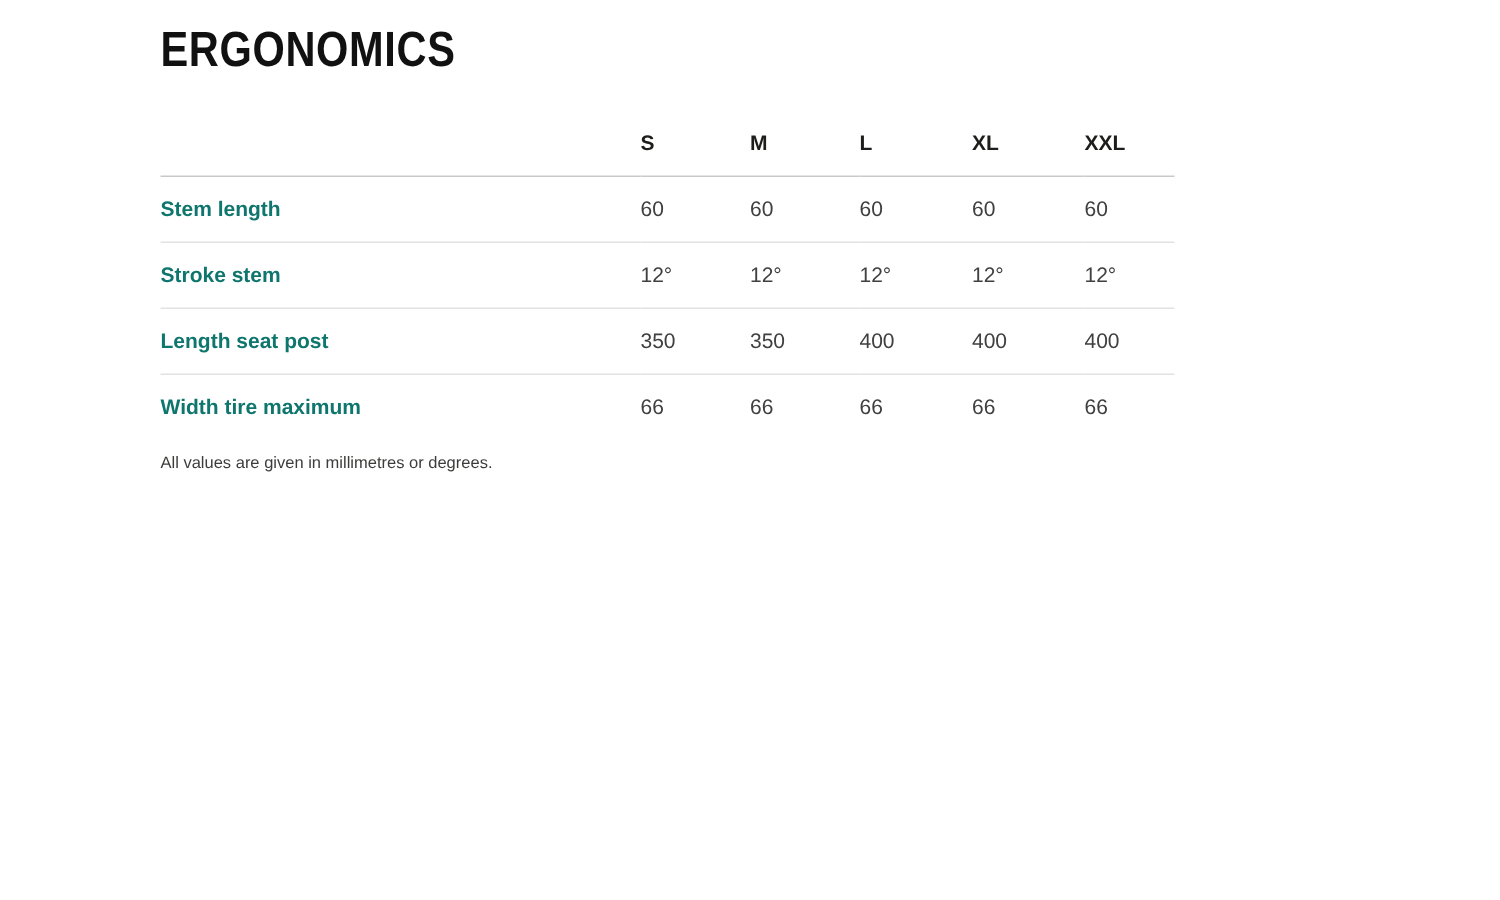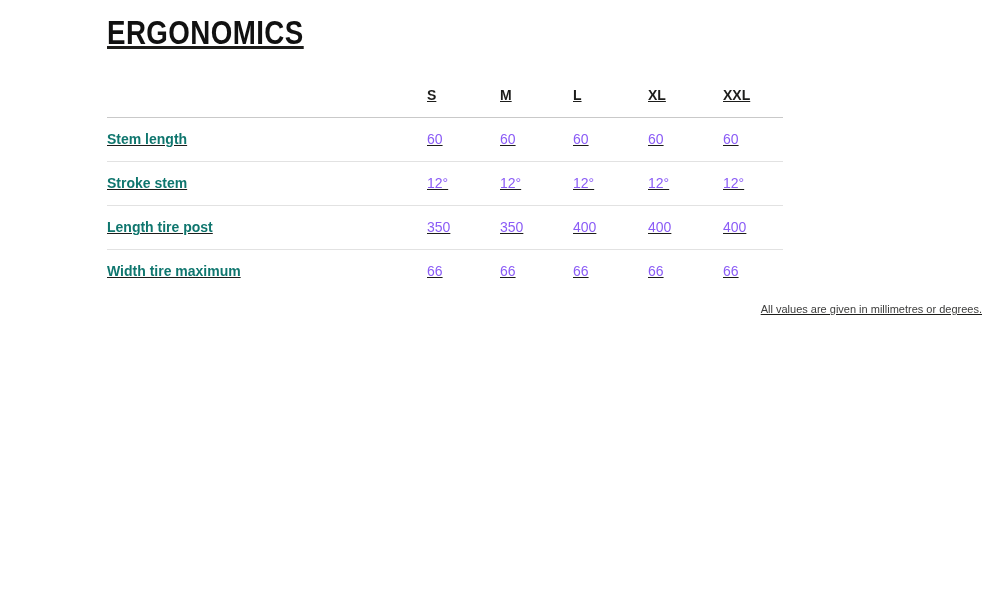--- a/index.html
+++ b/index.html
@@ -9,22 +9,21 @@
   }
   body {
     width: 1000px;
     height: 600px;
     overflow: hidden;
     font-family: "Liberation Sans", sans-serif;
     color: #1d1d1b;
     -webkit-font-smoothing: antialiased;
   }
   .page {
-    padding: 14px 18px 0 107px;
-    text-decoration: underline;
+    padding: 14px 0 0 107px;
   }
   h1.title {
     margin: 0;
     font-size: 33px;
     line-height: 38px;
     font-weight: 700;
     letter-spacing: 0.5px;
     transform: scaleX(0.84);
     transform-origin: left center;
     white-space: nowrap;
@@ -50,36 +49,35 @@
     line-height: 16px;
     padding: 13px 0 14px 0;
     vertical-align: middle;
   }
   .spec-table thead th {
     font-weight: 700;
     color: #1d1d1b;
     border-bottom: 1px solid #c9c9c9;
   }
   .spec-table tbody td {
-    color: #8b5cf6;
+    color: #404040;
     border-bottom: 1px solid #e2e2e2;
   }
   .spec-table tbody td.row-label {
     font-weight: 700;
     color: #0f766e;
   }
   .spec-table tbody tr:last-child td {
     border-bottom: none;
   }
   .footnote {
     margin: 10px 0 0 0;
     font-size: 11px;
     line-height: 13px;
     color: #3c3c3b;
-    text-align: right;
   }
 </style>
 </head>
 <body>
 
 <div class="page">
   <h1 class="title">ERGONOMICS</h1>
 
   <table class="spec-table">
     <colgroup>
@@ -111,21 +109,21 @@
         </tr>
         <tr>
           <td class="row-label">Stroke stem</td>
           <td>12°</td>
           <td>12°</td>
           <td>12°</td>
           <td>12°</td>
           <td>12°</td>
         </tr>
         <tr>
-          <td class="row-label">Length tire post</td>
+          <td class="row-label">Length seat post</td>
           <td>350</td>
           <td>350</td>
           <td>400</td>
           <td>400</td>
           <td>400</td>
         </tr>
         <tr>
           <td class="row-label">Width tire maximum</td>
           <td>66</td>
           <td>66</td>

